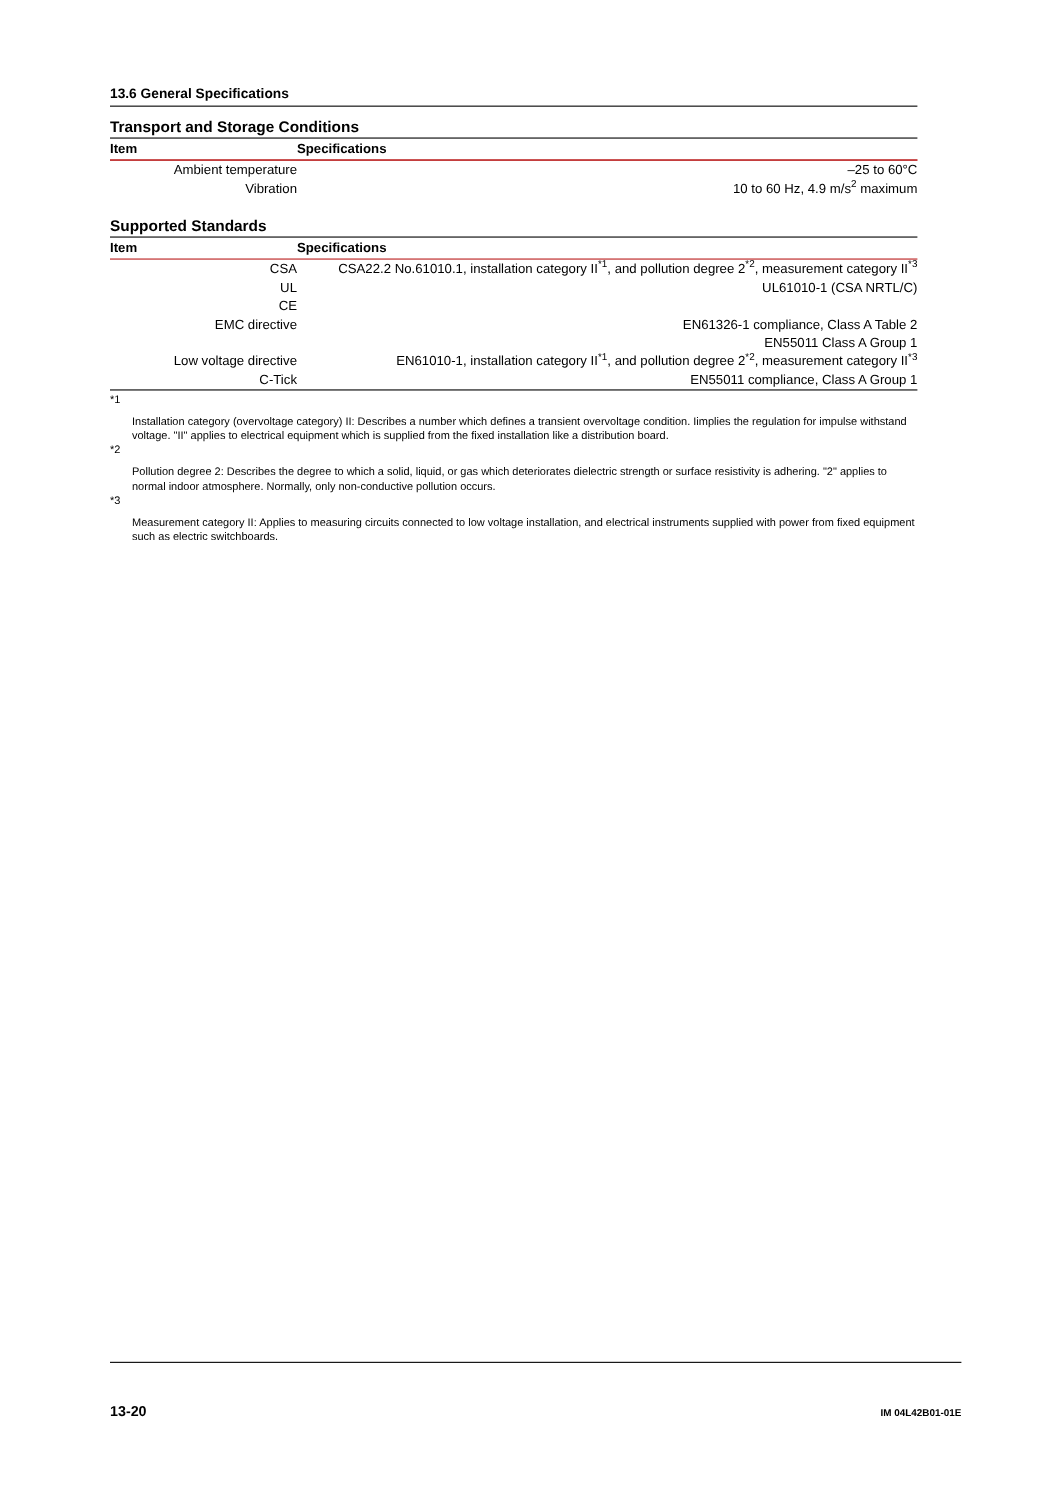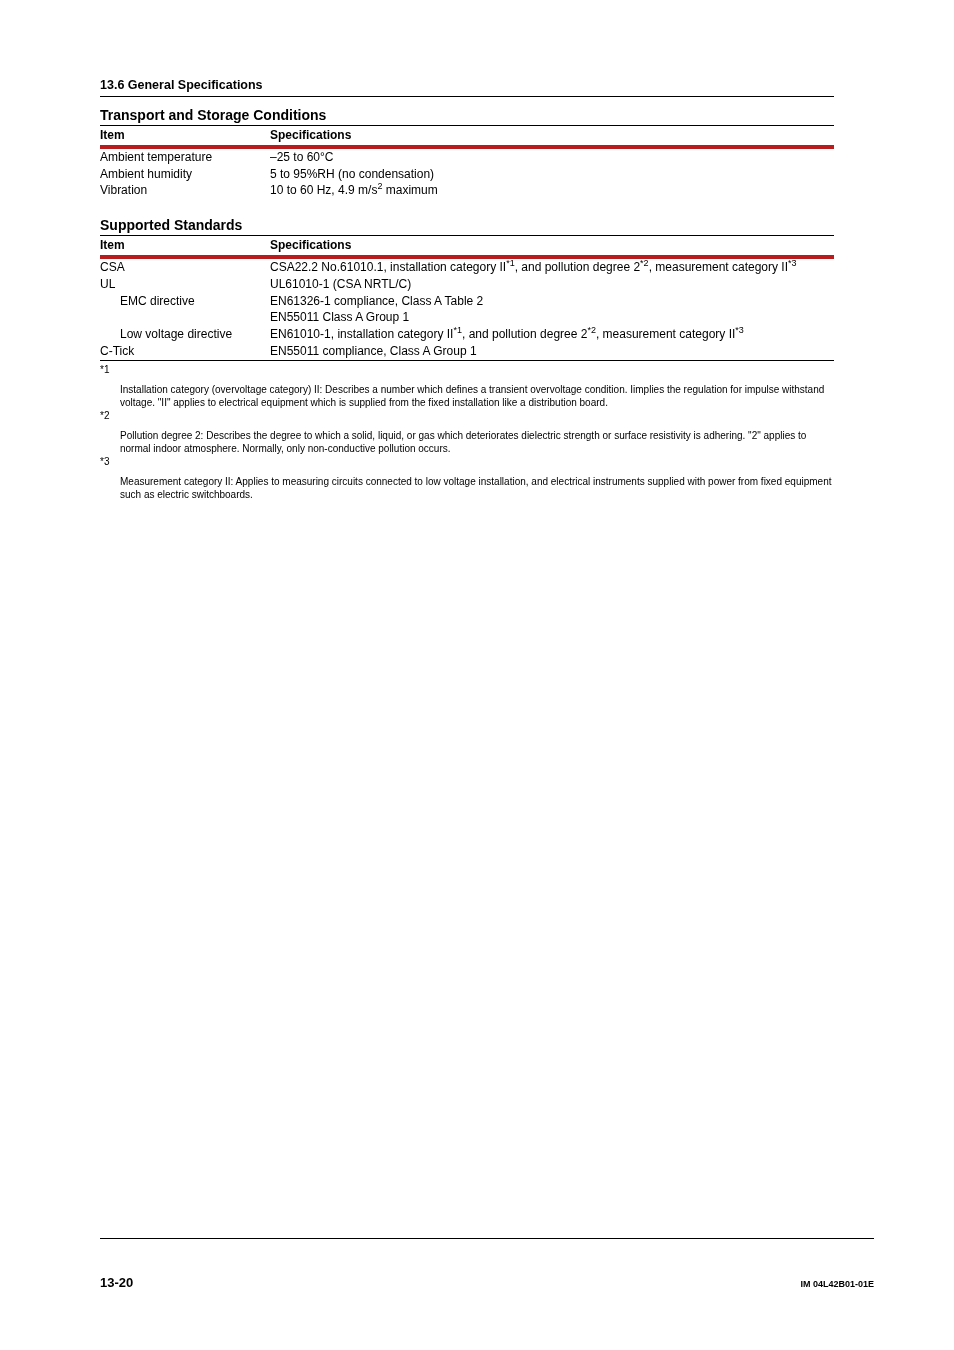--- a/index.html
+++ b/index.html
@@ -36,27 +36,28 @@
   table.spec {
     width: 100%;
     border-collapse: collapse;
     font-size: 12px;
     line-height: 1.4;
   }
   table.spec th {
     text-align: left;
     font-weight: bold;
     border-top: 1px solid #000;
-    border-bottom: 4px solid #b91c1c;
+    border-bottom: 1px solid #b91c1c;
     padding: 1px 0;
   }
   table.spec th.item-col { width: 170px; }
   table.spec td {
     vertical-align: top;
     padding: 0;
+    text-align: right;
   }
   .body-rule-bottom {
     border-bottom: 1px solid #000;
   }
   .indent1 { padding-left: 20px !important; }
   .footnotes {
     font-size: 10px;
     line-height: 1.3;
     margin-top: 2px;
   }
@@ -109,24 +110,20 @@
         <th class="item-col">Item</th>
         <th>Specifications</th>
       </tr>
     </thead>
     <tbody>
         <tr>
           <td>Ambient temperature</td>
           <td>–25 to 60°C</td>
         </tr>
         <tr>
-          <td>Ambient humidity</td>
-          <td>5 to 95%RH (no condensation)</td>
-        </tr>
-        <tr>
           <td>Vibration</td>
           <td>10 to 60 Hz, 4.9 m/s<sup>2</sup> maximum</td>
         </tr>
       </tbody>
   </table>
 
   <div style="height:14px"></div>
 
   <div class="section-title">Supported Standards</div>
   <table class="spec">
@@ -137,20 +134,24 @@
       </tr>
     </thead>
     <tbody>
         <tr>
           <td>CSA</td>
           <td>CSA22.2 No.61010.1, installation category II<sup>*1</sup>, and pollution degree 2<sup>*2</sup>, measurement category II<sup>*3</sup></td>
         </tr>
         <tr>
           <td>UL</td>
           <td>UL61010-1 (CSA NRTL/C)</td>
+        </tr>
+        <tr>
+          <td>CE</td>
+          <td></td>
         </tr>
         <tr>
           <td class="indent1">EMC directive</td>
           <td>EN61326-1 compliance, Class A Table 2</td>
         </tr>
         <tr>
           <td></td>
           <td>EN55011 Class A Group 1</td>
         </tr>
         <tr>

